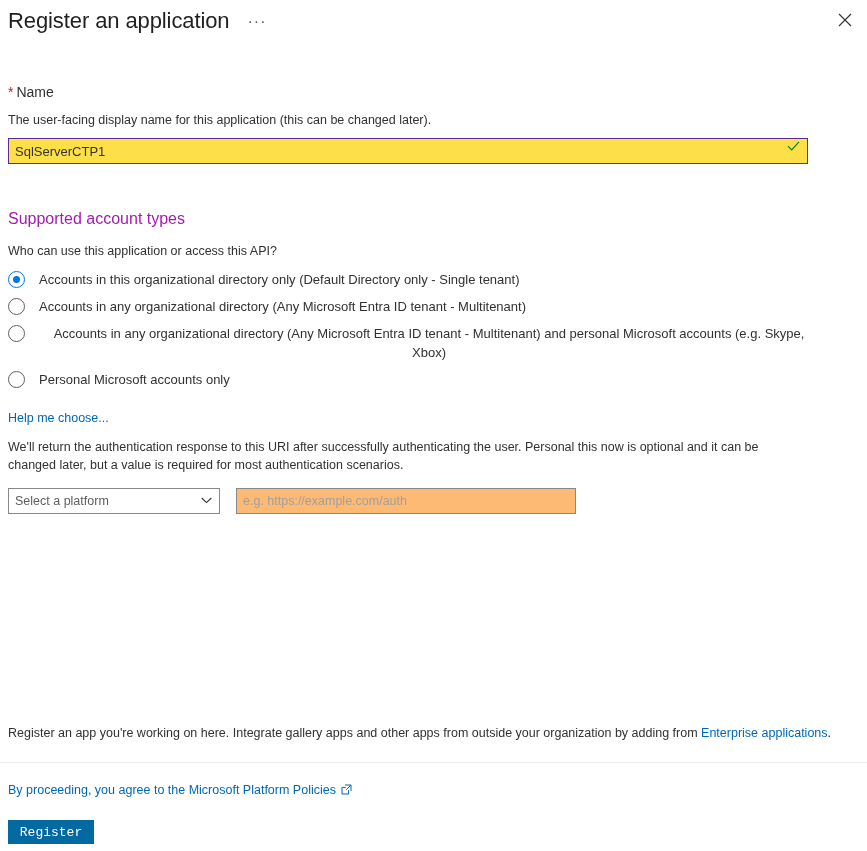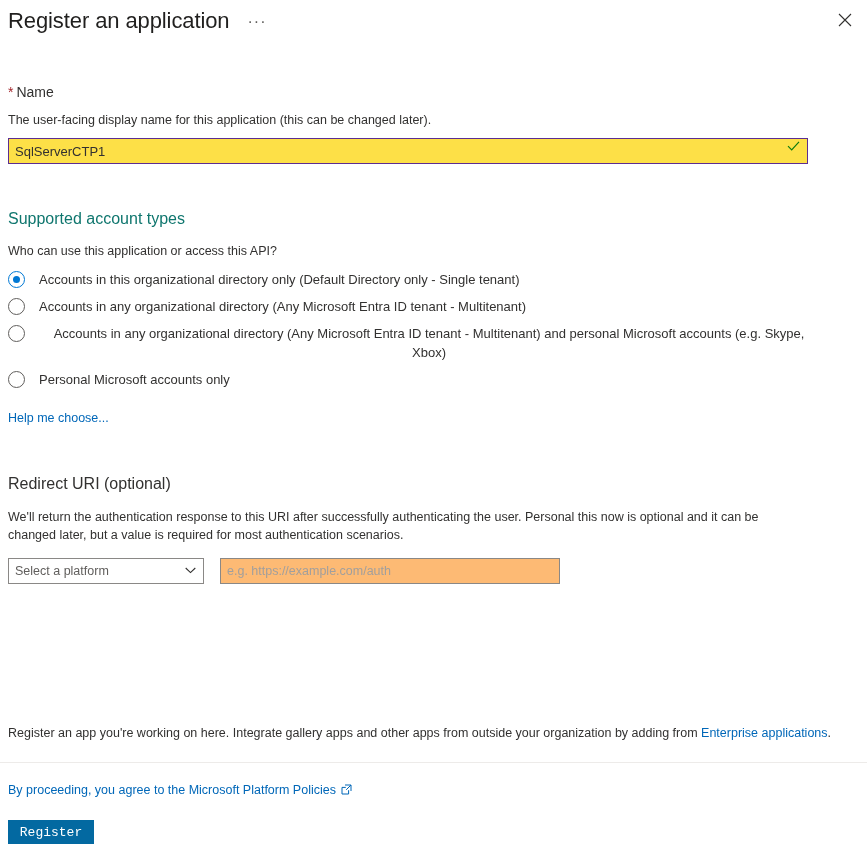--- a/index.html
+++ b/index.html
@@ -105,21 +105,21 @@
     top: 50%;
     transform: translateY(-50%);
     color: #107c10;
     font-size: 13px;
     line-height: 1;
     pointer-events: none;
   }
 
   .section-title {
     font-size: 16px;
-    color: #0f766e;
+    color: #a21caf;
     margin-top: 44px;
     line-height: 22px;
   }
   .section-sub {
     font-size: 12.5px;
     color: #323130;
     margin-top: 12px;
     line-height: 18px;
   }
 
@@ -192,21 +192,21 @@
     line-height: 18px;
     max-width: 800px;
   }
   .redirect-row {
     display: flex;
     align-items: center;
     margin-top: 14px;
   }
   .select-box {
     box-sizing: border-box;
-    width: 196px;
+    width: 212px;
     height: 26px;
     border: 1px solid #8a8886;
     background: #fff;
     display: flex;
     align-items: center;
     justify-content: space-between;
     padding: 0 7px 0 6px;
     font-size: 12.5px;
     color: #605e5c;
     cursor: pointer;
@@ -323,21 +323,20 @@
         <span class="radio-label">Accounts in any organizational directory (Any Microsoft Entra ID tenant - Multitenant) and personal Microsoft accounts (e.g. Skype, Xbox)</span>
       </div>
       <div class="radio-row">
         <span class="radio-mark"></span>
         <span class="radio-label">Personal Microsoft accounts only</span>
       </div>
     </div>
 
     <a class="link help-link">Help me choose...</a>
 
-    <div class="redirect-title">Redirect URI (optional)</div>
     <div class="redirect-desc">We'll return the authentication response to this URI after successfully authenticating the user. Personal this now is optional and it can be changed later, but a value is required for most authentication scenarios.</div>
 
     <div class="redirect-row">
       <div class="select-box">
         <span>Select a platform</span>
         <span class="chev">
           <svg width="11" height="7" viewBox="0 0 11 7" aria-hidden="true">
             <path d="M0.7 1 L5.5 5.6 L10.3 1" stroke="#323130" stroke-width="1.1" fill="none"></path>
           </svg>
         </span>

